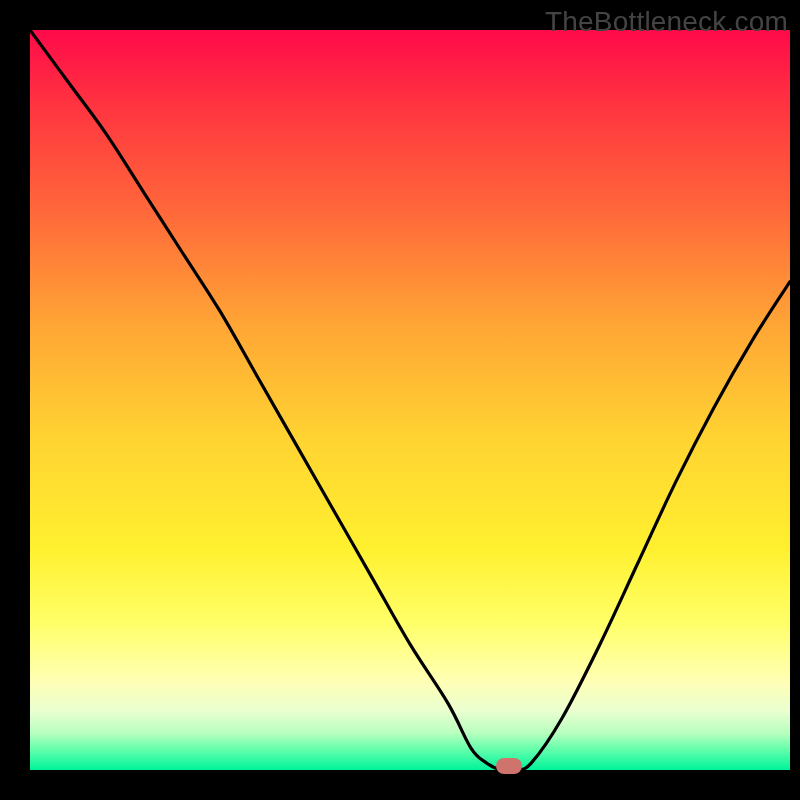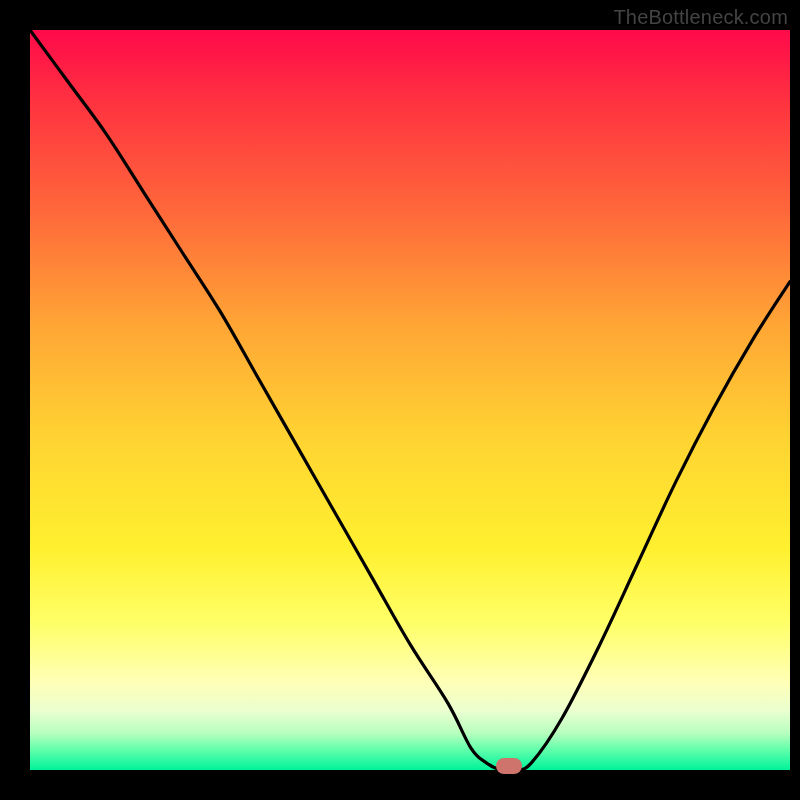--- a/index.html
+++ b/index.html
@@ -9,21 +9,21 @@
     width: 800px;
     height: 800px;
     position: relative;
     font-family: Arial, Helvetica, sans-serif;
   }
   .watermark {
     position: absolute;
     top: 6px;
     right: 12px;
     color: #444;
-    font-size: 20px;
+    font-size: 28px;
     font-weight: 500;
     letter-spacing: 0.2px;
     z-index: 30;
   }
   .plot-area {
     position: absolute;
     left: 30px;
     top: 30px;
     width: 760px;
     height: 740px;

